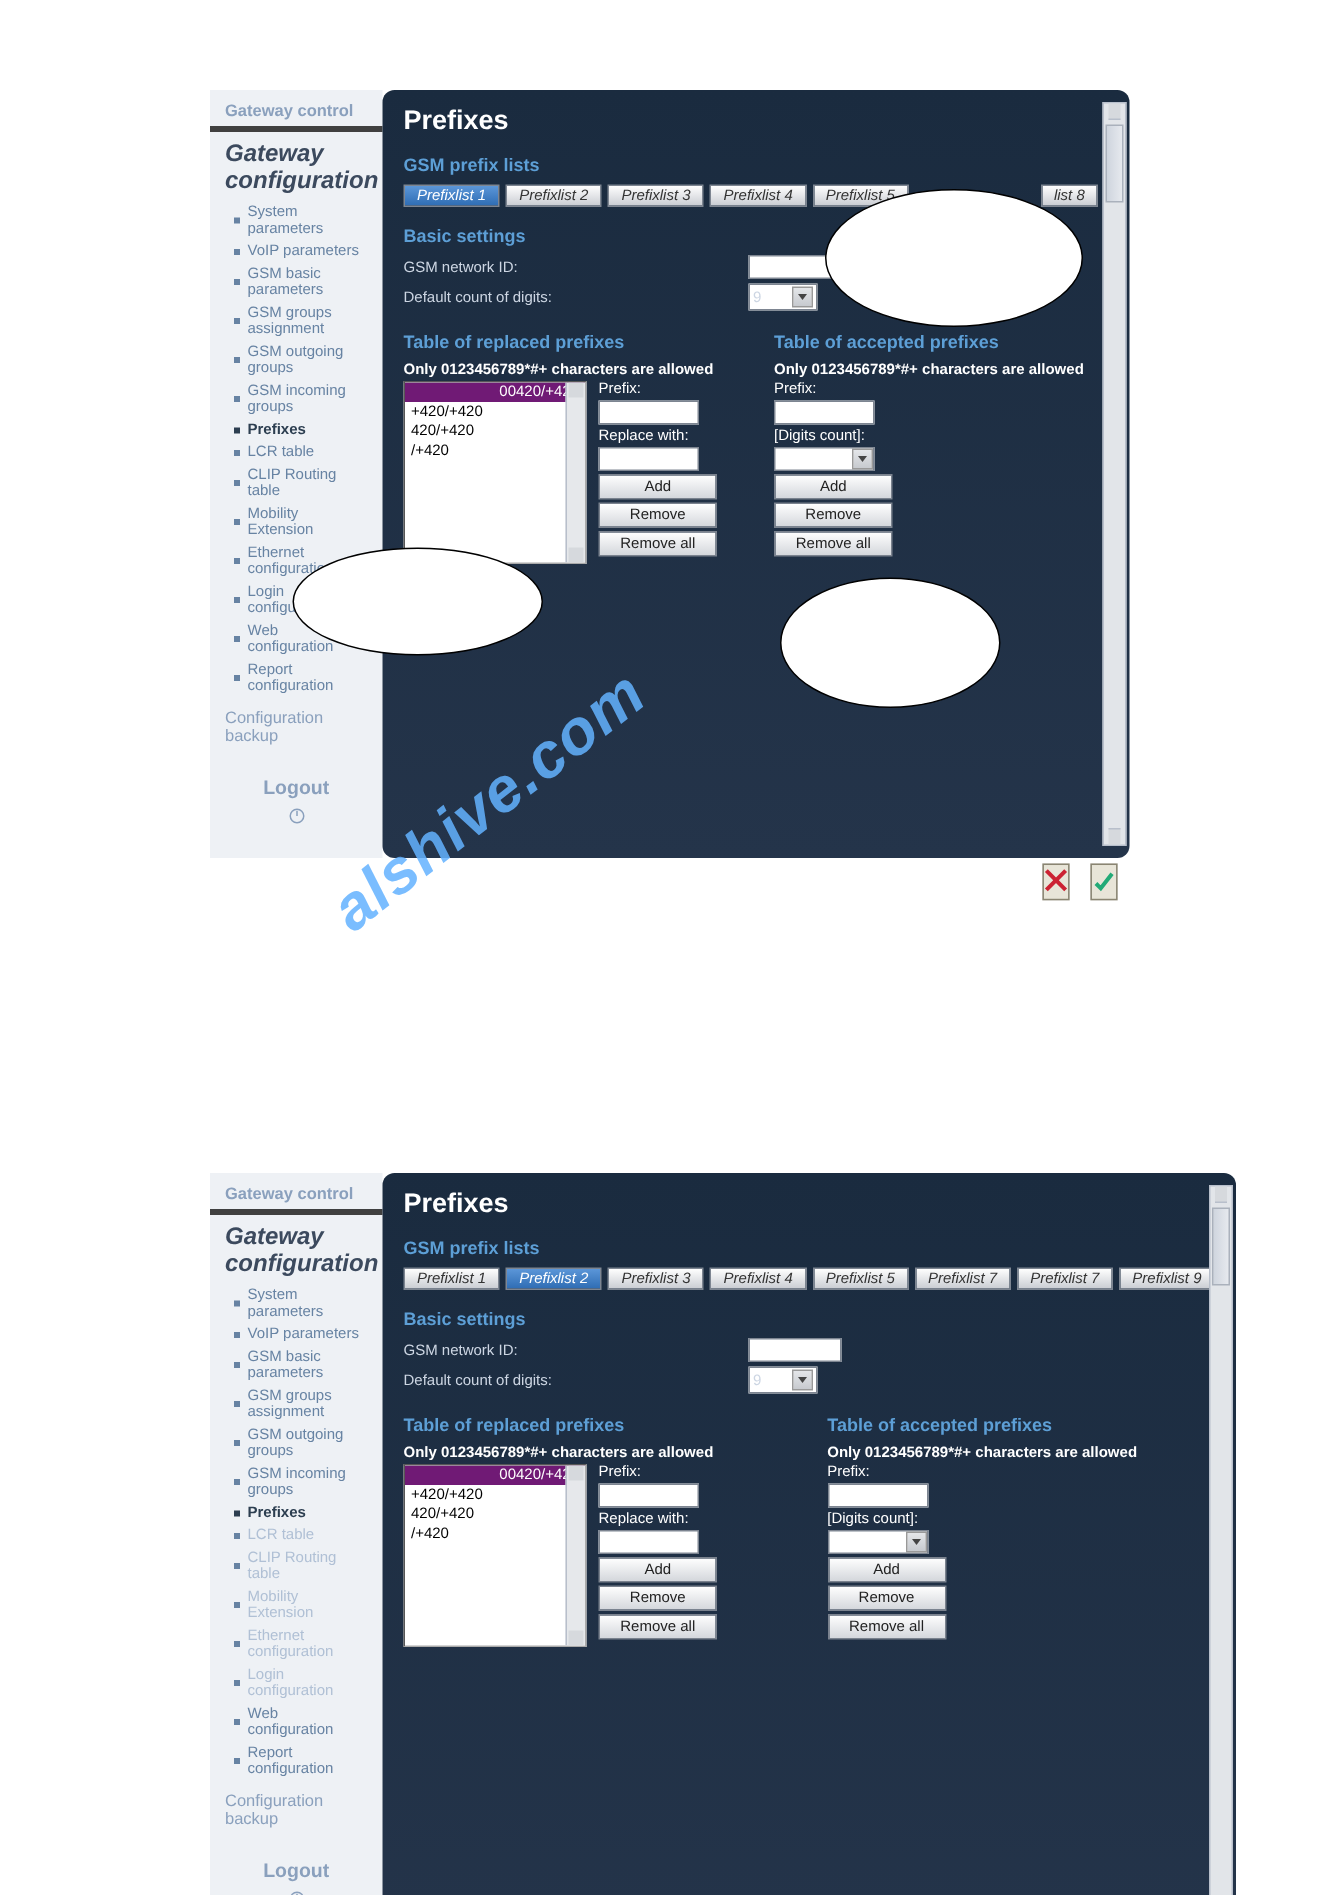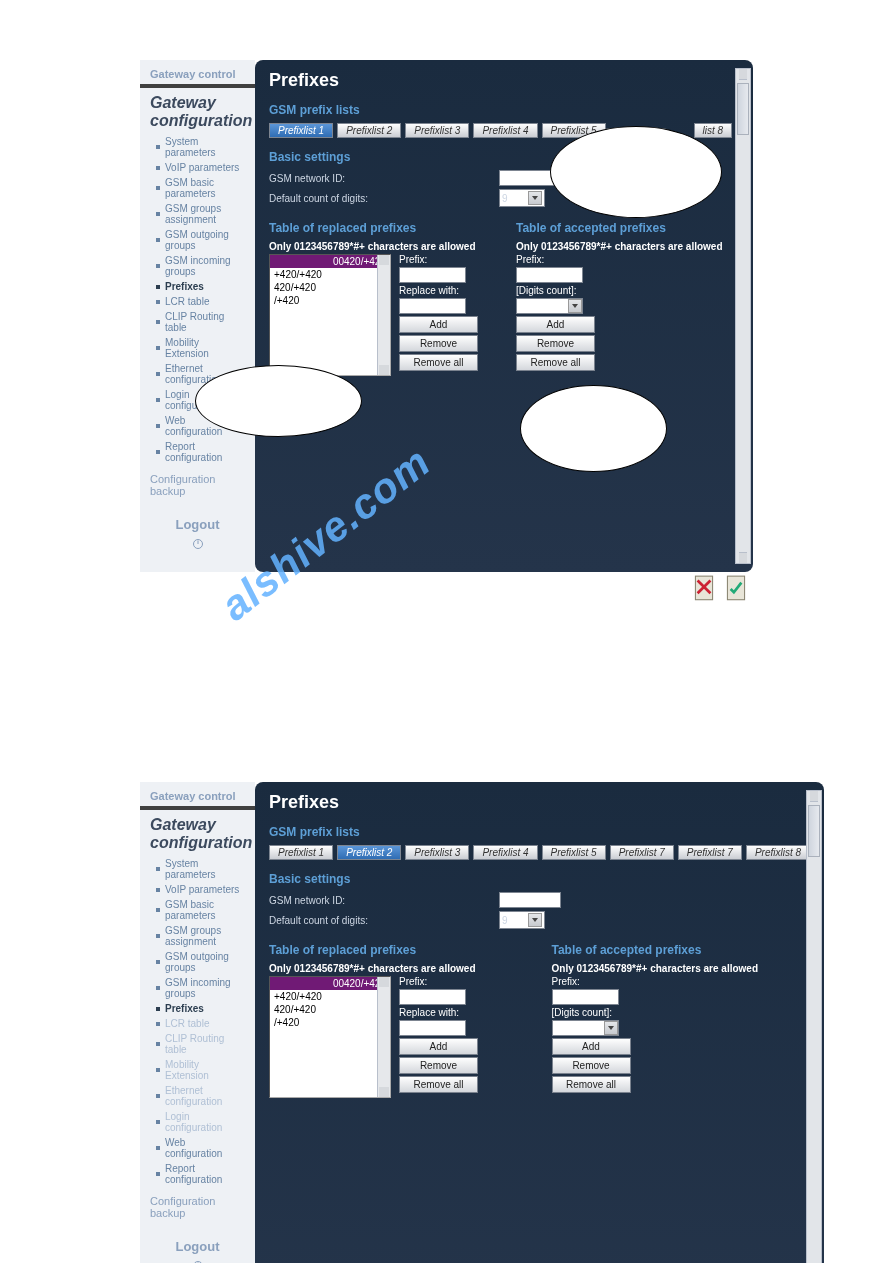--- a/index.html
+++ b/index.html
@@ -559,21 +559,21 @@
       <div class="page-title">Prefixes</div>
       <div class="section-title">GSM prefix lists</div>
       <div class="tabs">
         <div class="tab">Prefixlist 1</div>
         <div class="tab active">Prefixlist 2</div>
         <div class="tab">Prefixlist 3</div>
         <div class="tab">Prefixlist 4</div>
         <div class="tab">Prefixlist 5</div>
         <div class="tab">Prefixlist 7</div>
         <div class="tab">Prefixlist 7</div>
-        <div class="tab">Prefixlist 8</div>
+        <div class="tab">Prefixlist 9</div>
       </div>
       <div class="section-title">Basic settings</div>
       <div class="basic-row">
         <div class="lbl">GSM network ID:</div>
         <div class="txt-input"></div>
       </div>
       <div class="basic-row">
         <div class="lbl">Default count of digits:</div>
         <div class="sel-input">
           <span>9</span>

